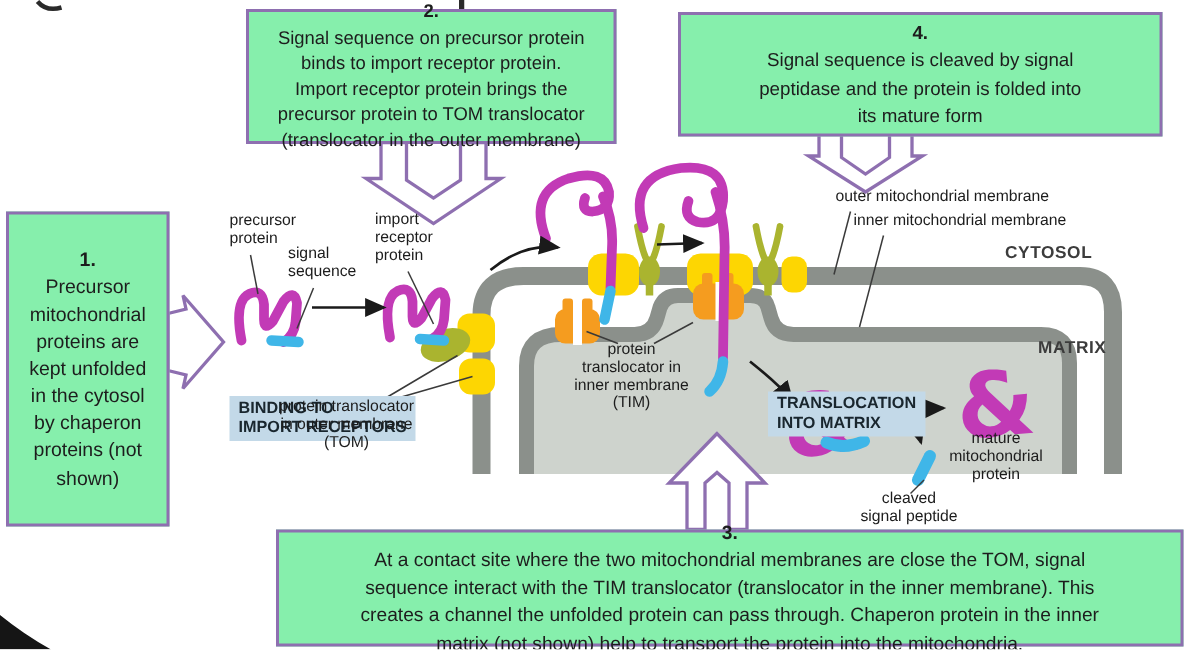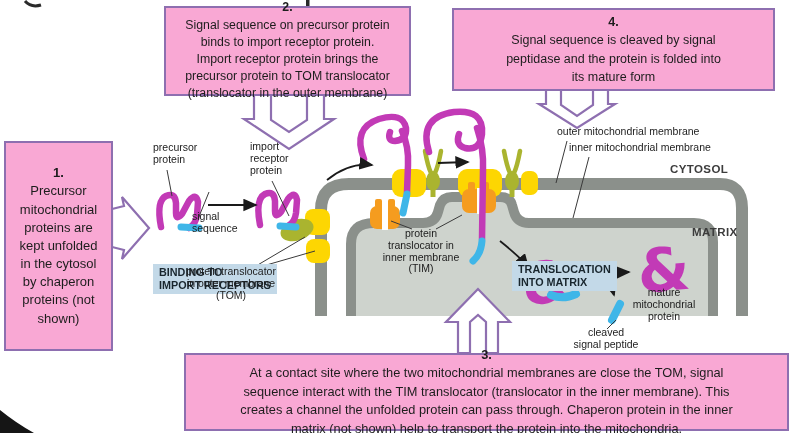--- a/index.html
+++ b/index.html
@@ -1,18 +1,18 @@
 <!DOCTYPE html>
 <html><head>
 <meta charset="utf-8">
 <style>
   html,body{margin:0;padding:0;background:#ffffff;}
   .canvas{position:relative;width:797px;height:433px;background:#ffffff;overflow:hidden;
           font-family:"Liberation Sans",sans-serif;}
-  .callout{position:absolute;border:2px solid #8e6fb0;background:#f9a8d4;color:#1d1d1d;
+  .callout{position:absolute;border:2px solid #8e6fb0;background:#86efac;color:#1d1d1d;
            display:flex;align-items:center;justify-content:center;text-align:center;
            box-sizing:border-box;z-index:6;}
   .callout .txt{white-space:pre-line;}
   .lbl{position:absolute;color:#1c1c1c;font-size:10.5px;line-height:1.12;
        white-space:pre-line;z-index:7;}
   .center{text-align:center;}
   .tag{position:absolute;background:#c3d9e8;color:#19262e;font-size:10.8px;font-weight:700;
        line-height:1.2;padding:2px 6px;white-space:pre-line;z-index:7;margin-top:40px;}
   .zone{position:absolute;color:#3c3c3c;font-size:11.5px;font-weight:700;
         letter-spacing:0.4px;z-index:7;}
@@ -181,21 +181,21 @@
     <div class="txt"><b>3.</b>
       <span>At a contact site where the two mitochondrial membranes are close the TOM, signal
 sequence interact with the TIM translocator (translocator in the inner membrane). This
 creates a channel the unfolded protein can pass through. Chaperon protein in the inner
 matrix (not shown) help to transport the protein into the mitochondria.</span></div>
   </div>
 
   <div class="lbl" style="left:153px;top:142px;">precursor
 protein</div>
 
-  <div class="lbl" style="left:192px;top:164px;margin-top:47px;">signal
+  <div class="lbl" style="left:192px;top:164px;">signal
 sequence</div>
 
   <div class="lbl" style="left:250px;top:141px;">import
 receptor
 protein</div>
 
   <div class="tag" style="left:153px;top:224px;">BINDING TO
 IMPORT RECEPTORS</div>
 
   <div class="lbl center" style="left:162px;top:266px;width:138px;">protein translocator

